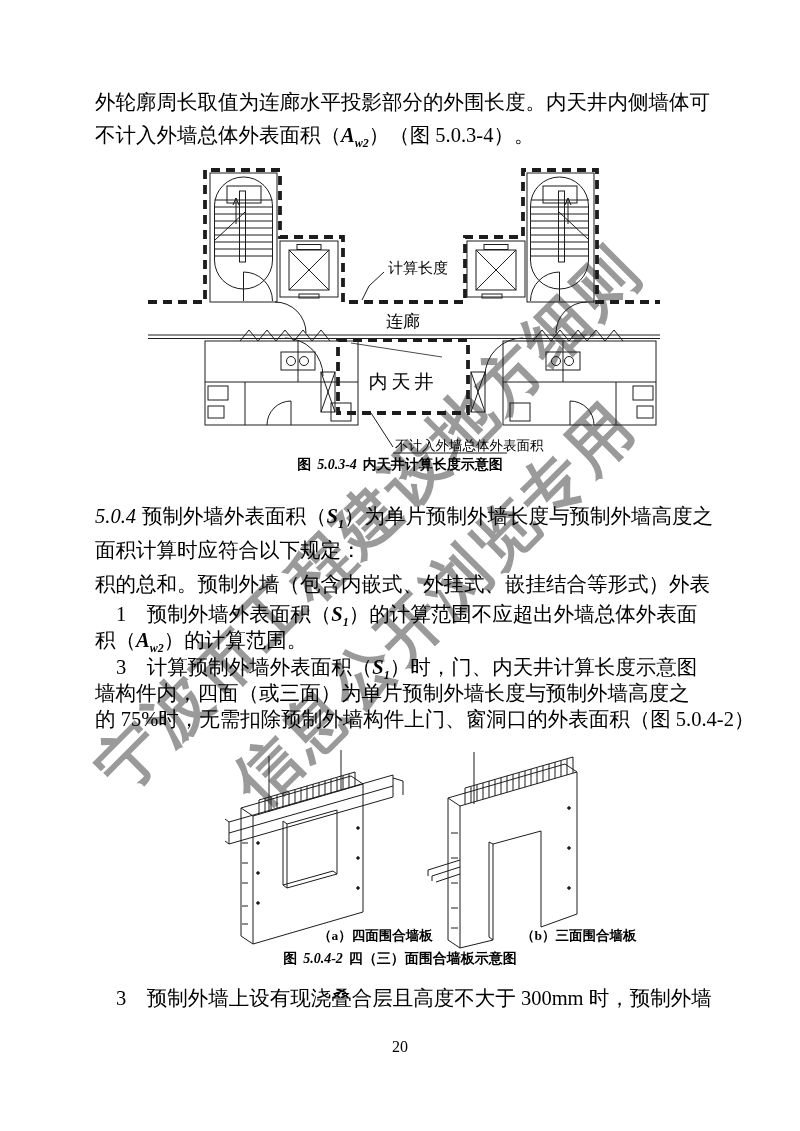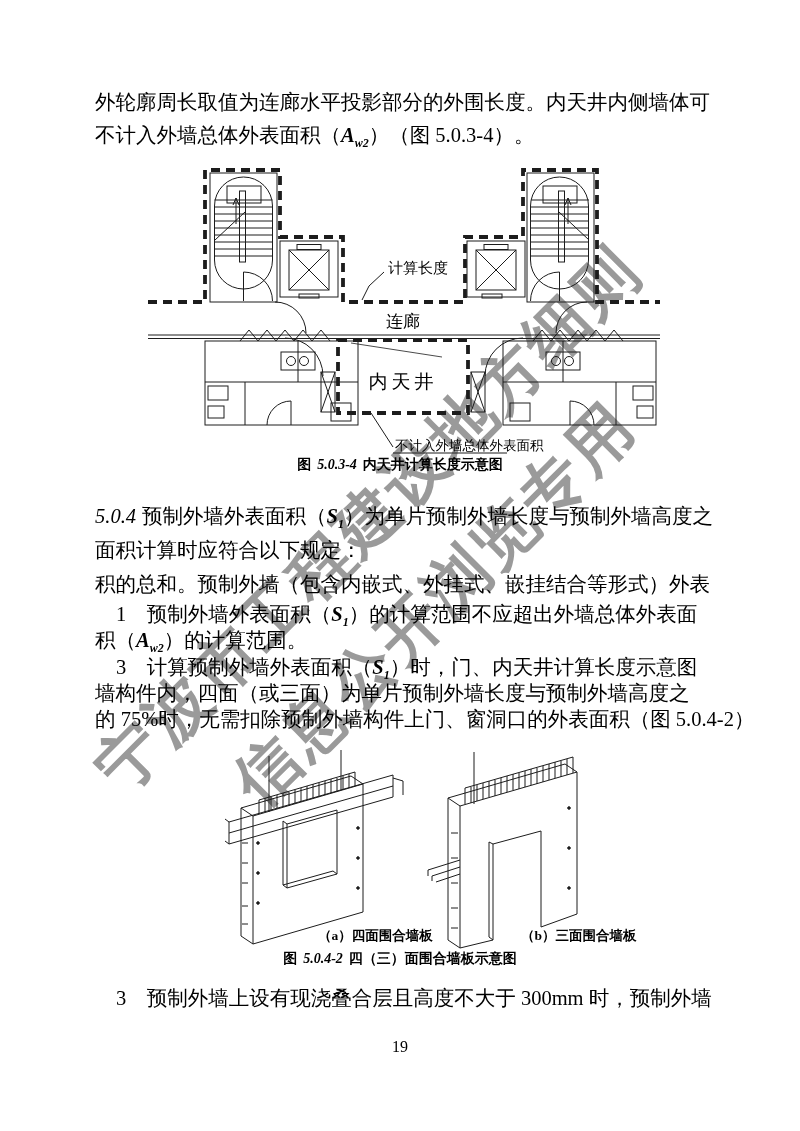--- a/index.html
+++ b/index.html
@@ -203,16 +203,16 @@
       <text x="93" y="192" font-size="13.5" font-weight="bold">（a）四面围合墙板</text>
       <text x="296" y="192" font-size="13.5" font-weight="bold">（b）三面围合墙板</text>
     </svg>
 
     <div class="caption" style="top:950px;"><span>图</span><span class="num">5.0.4-2</span><span>四（三）面围合墙板示意图</span></div>
 
     <div class="block" style="top:982px;">
       <div class="ln indent">3　预制外墙上设有现浇叠合层且高度不大于 300mm 时，预制外墙</div>
     </div>
 
-    <div class="pagenum" style="top:1038px;">19</div>
+    <div class="pagenum" style="top:1038px;">20</div>
 
   </div>
 </div>
 
 </body></html>

